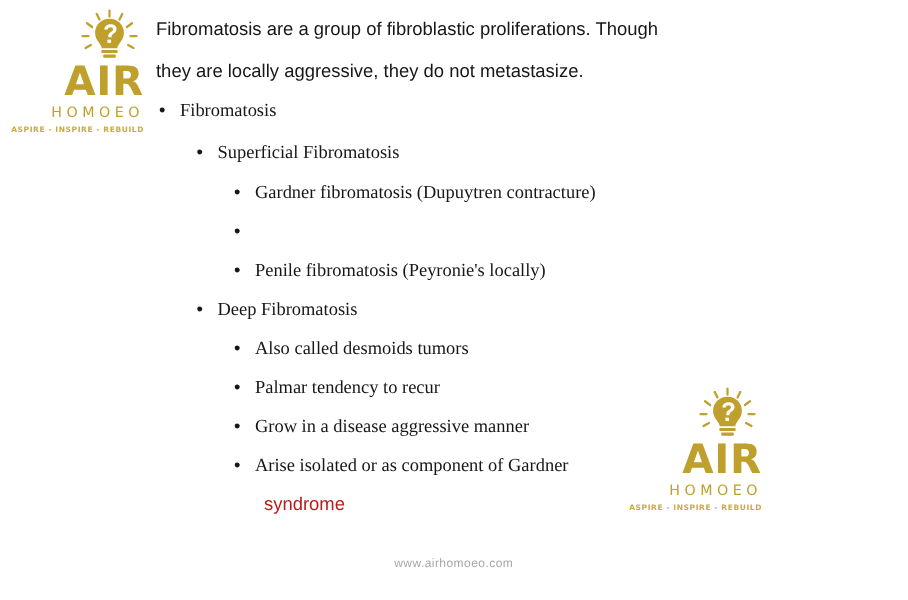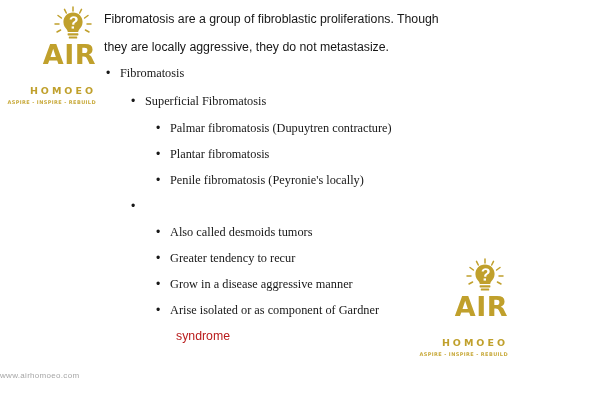--- a/index.html
+++ b/index.html
@@ -55,26 +55,26 @@
     font-family: "DejaVu Sans", sans-serif;
     font-weight: bold;
     font-size: 27px;
     letter-spacing: 0.5px;
     color: #c0a02c;
     line-height: 1;
     margin-top: -1px;
   }
   .logo-homoeo {
     font-family: "DejaVu Sans", sans-serif;
-    font-weight: bold;
+    font-weight: normal;
     font-size: 9.5px;
     letter-spacing: 3px;
     color: #c0a02c;
     line-height: 1;
-    margin-top: 18px;
+    margin-top: 3px;
     padding-left: 3px;
   }
   .logo-tagline {
     font-family: "DejaVu Sans", sans-serif;
     font-weight: bold;
     font-size: 5px;
     letter-spacing: 0.4px;
     color: #c9ab3e;
     line-height: 1;
     margin-top: 4px;
@@ -128,20 +128,21 @@
     white-space: nowrap;
     line-height: 1;
   }
 
   
   .footer-url {
     position: absolute;
     left: 0;
     top: 372px;
     width: 605px;
+    text-align: center;
     font-size: 8px;
     letter-spacing: 0.3px;
     color: #a6a6a6;
     line-height: 1;
   }
 </style>
 </head>
 <body>
 
 <div class="slide">
@@ -207,40 +208,40 @@
         <div class="bullet-row lvl1" style="top: 67px;">
           <span class="bullet-dot">•</span>
           <span class="bullet-text">Fibromatosis</span>
         </div>
         <div class="bullet-row lvl2" style="top: 95px;">
           <span class="bullet-dot">•</span>
           <span class="bullet-text">Superficial Fibromatosis</span>
         </div>
         <div class="bullet-row lvl3" style="top: 122px;">
           <span class="bullet-dot">•</span>
-          <span class="bullet-text">Palmar fibromatosis (Dupuytren contracture)</span>
+          <span class="bullet-text">Gardner fibromatosis (Dupuytren contracture)</span>
         </div>
         <div class="bullet-row lvl3" style="top: 148px;">
           <span class="bullet-dot">•</span>
-          <span class="bullet-text">Plantar fibromatosis</span>
         </div>
         <div class="bullet-row lvl3" style="top: 174px;">
           <span class="bullet-dot">•</span>
           <span class="bullet-text">Penile fibromatosis (Peyronie's locally)</span>
         </div>
         <div class="bullet-row lvl2" style="top: 200px;">
           <span class="bullet-dot">•</span>
+          <span class="bullet-text">Deep Fibromatosis</span>
         </div>
         <div class="bullet-row lvl3" style="top: 226px;">
           <span class="bullet-dot">•</span>
           <span class="bullet-text">Also called desmoids tumors</span>
         </div>
         <div class="bullet-row lvl3" style="top: 252px;">
           <span class="bullet-dot">•</span>
-          <span class="bullet-text">Greater tendency to recur</span>
+          <span class="bullet-text">Palmar tendency to recur</span>
         </div>
         <div class="bullet-row lvl3" style="top: 278px;">
           <span class="bullet-dot">•</span>
           <span class="bullet-text">Grow in a disease aggressive manner</span>
         </div>
         <div class="bullet-row lvl3" style="top: 304px;">
           <span class="bullet-dot">•</span>
           <span class="bullet-text">Arise isolated or as component of Gardner</span>
         </div>
       </div>

